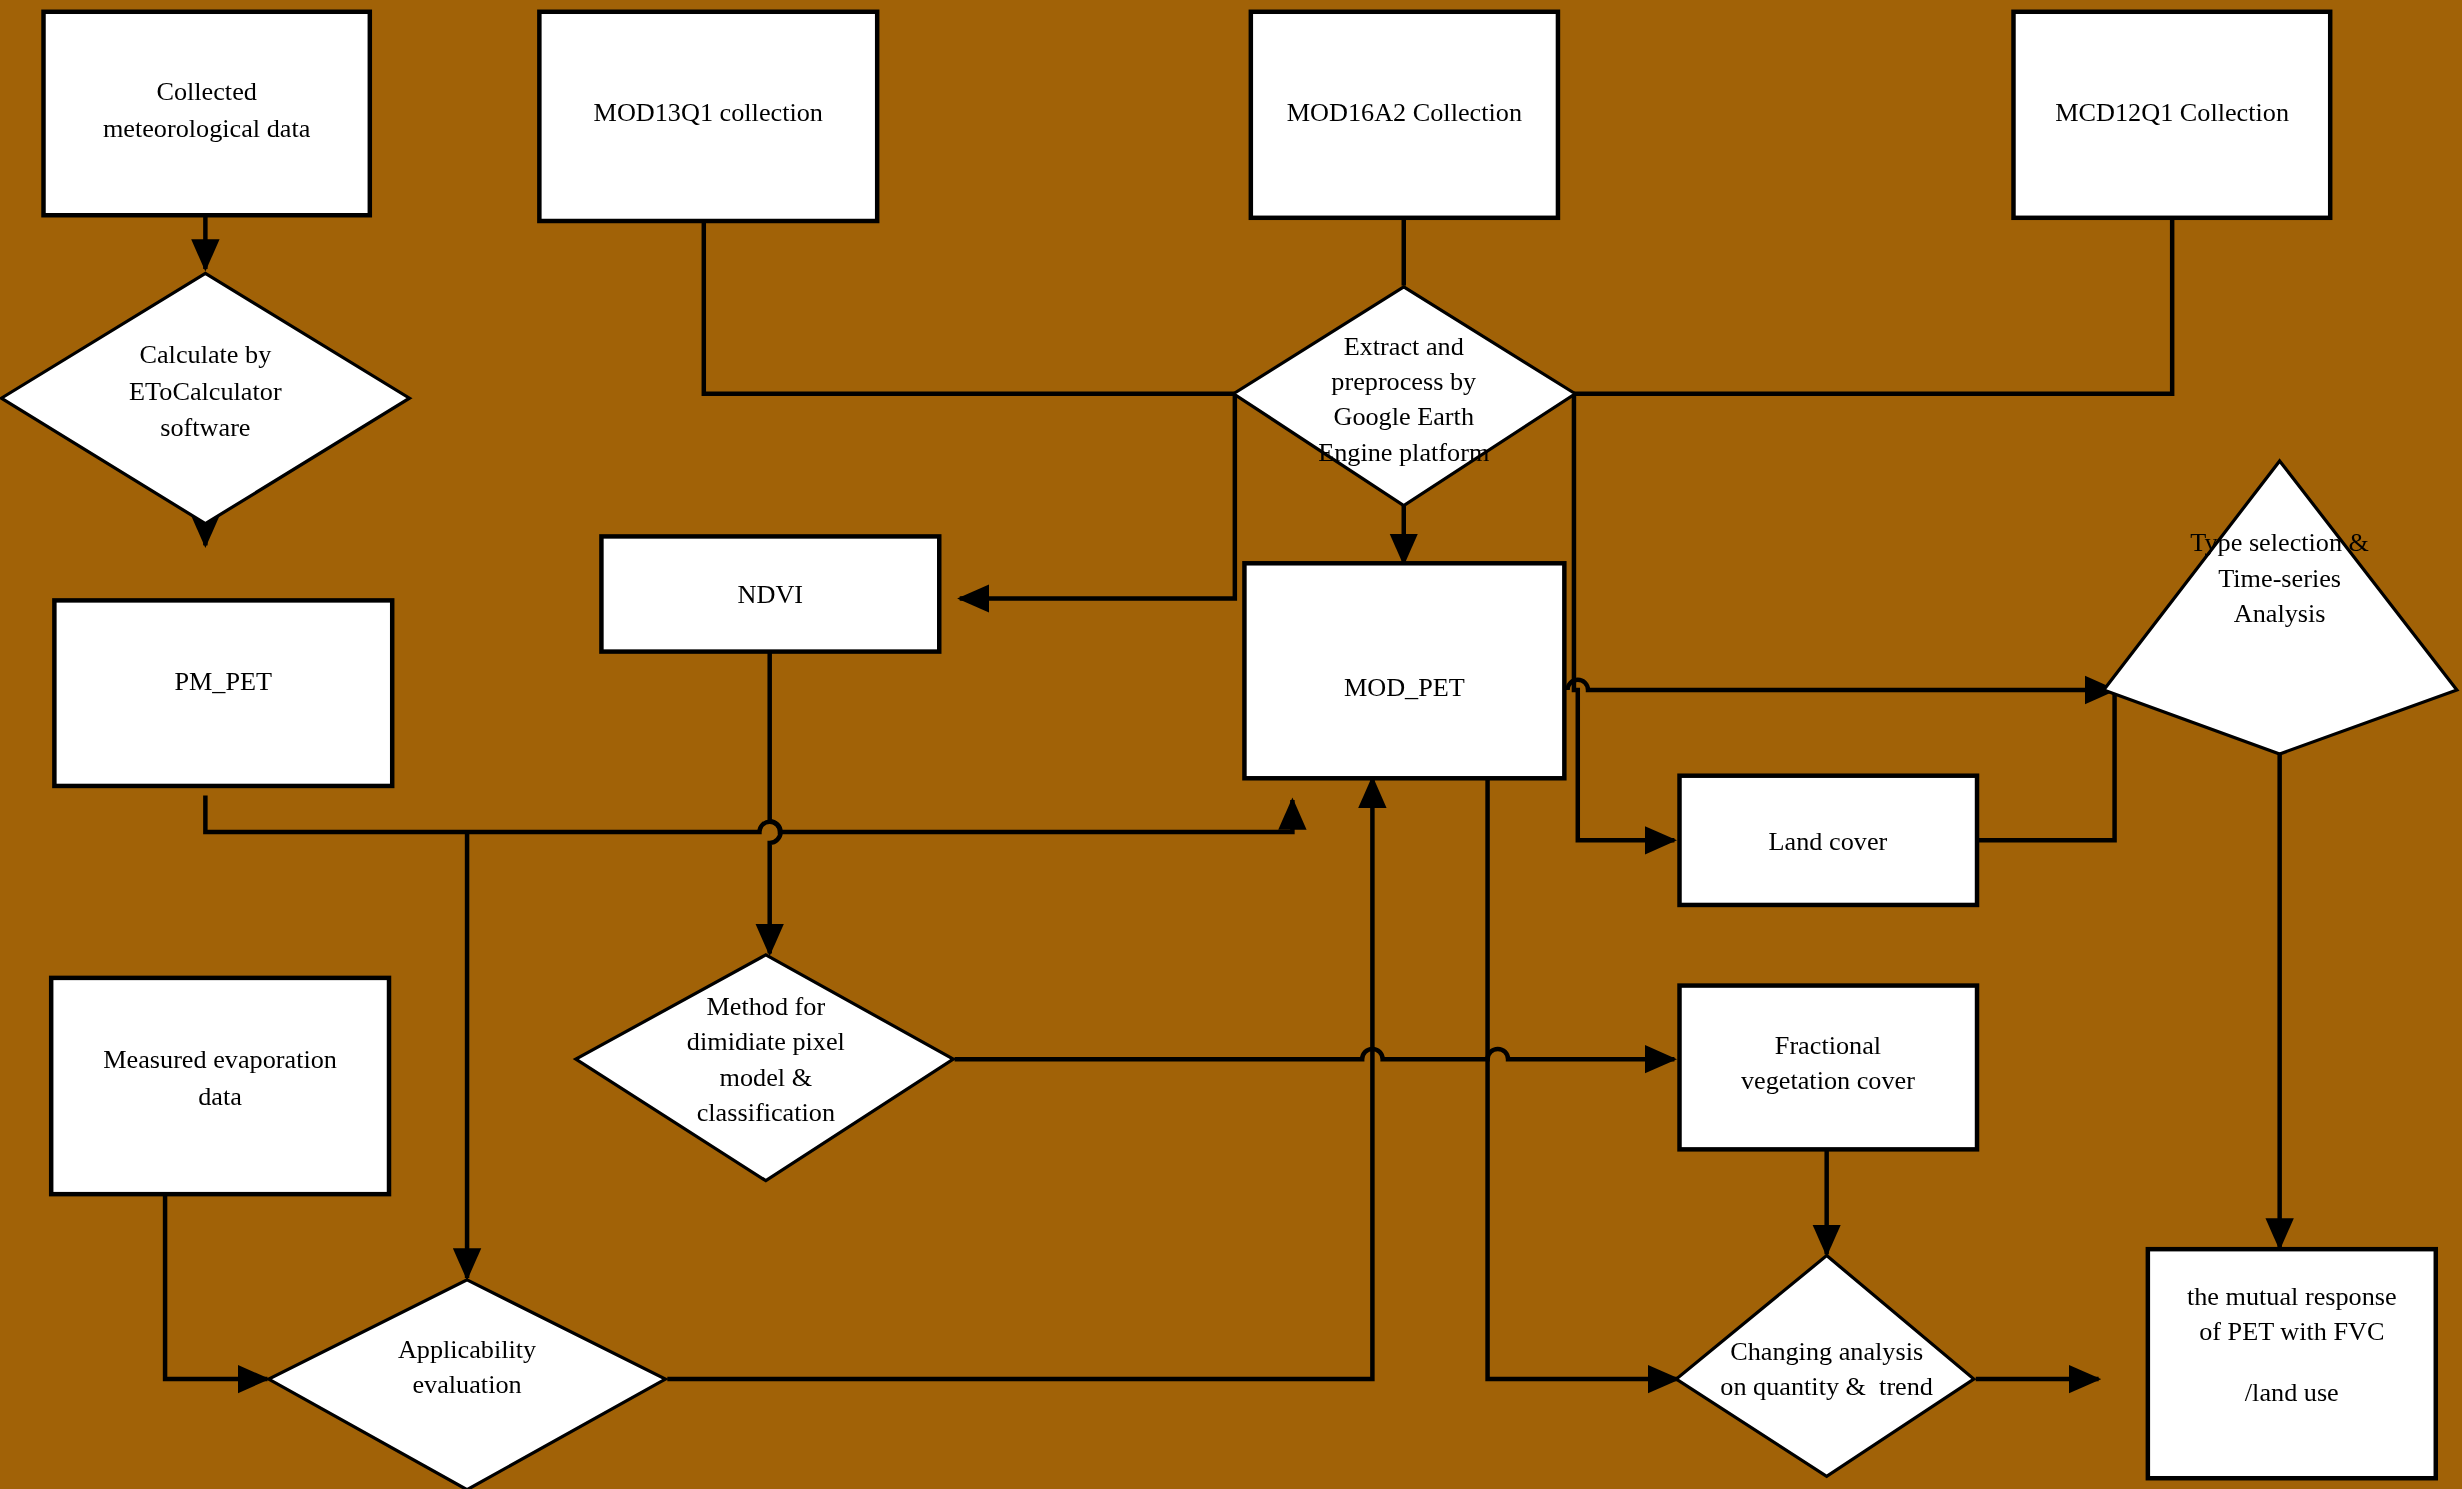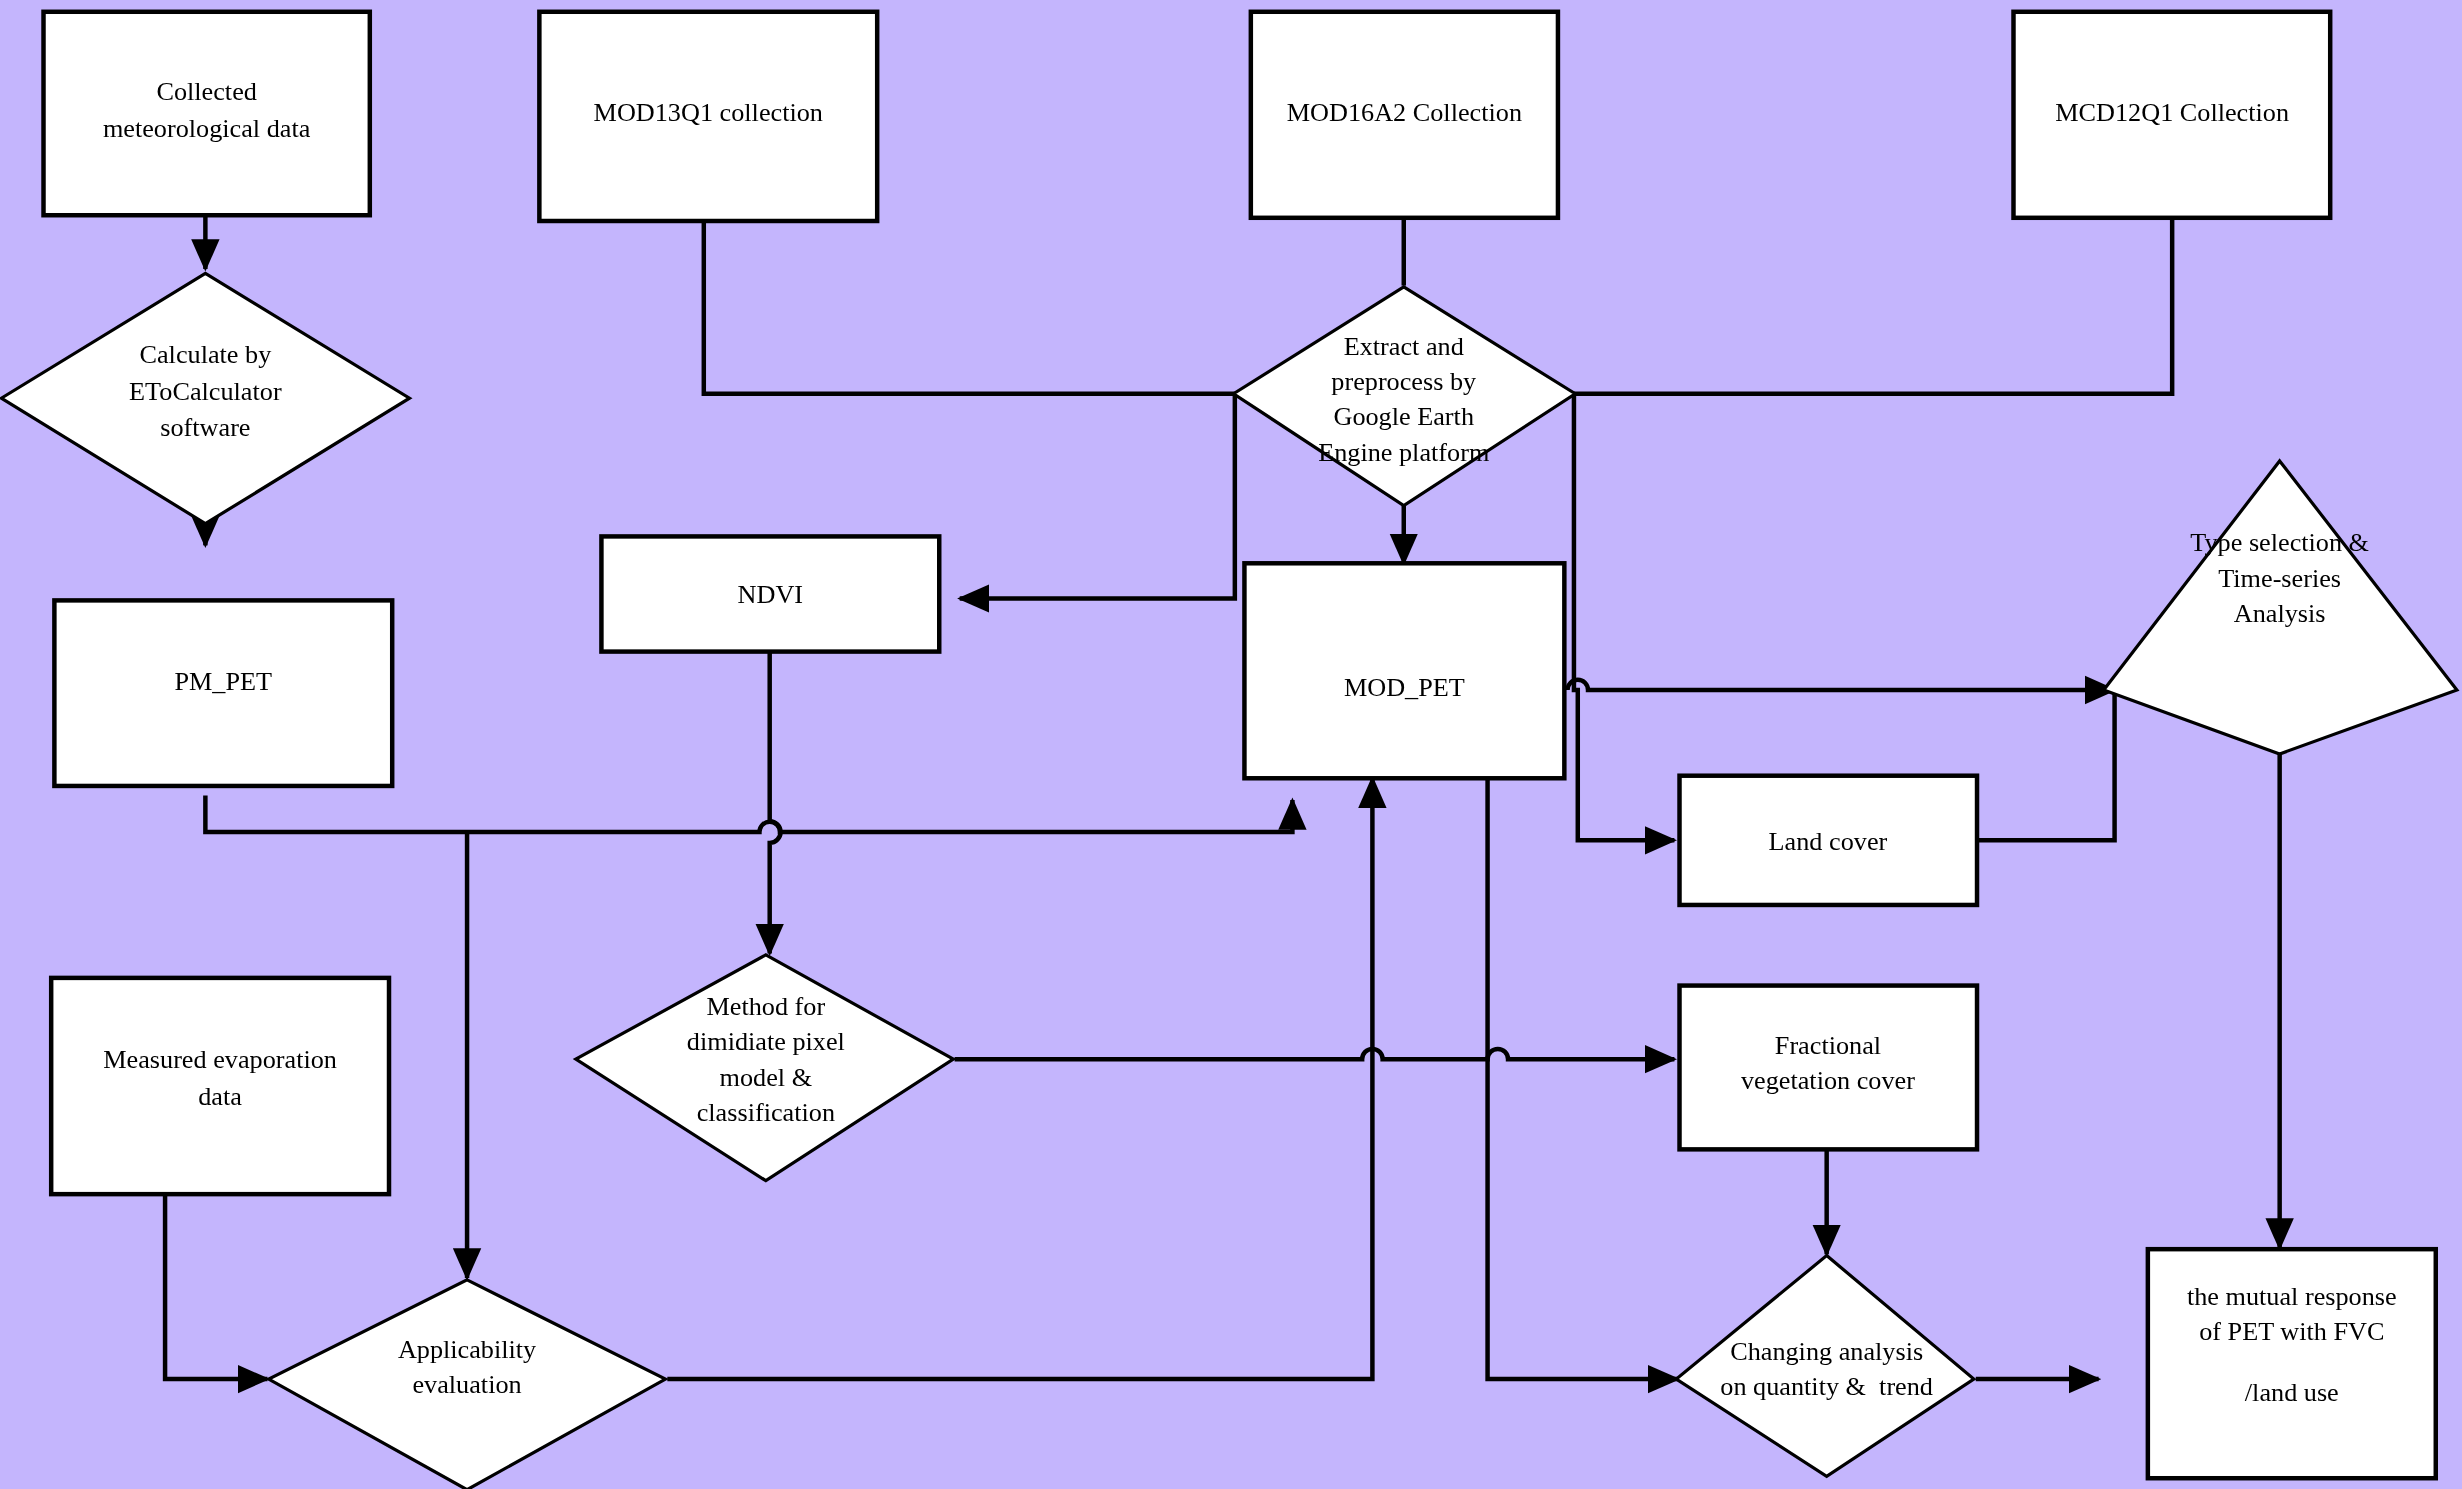--- a/index.html
+++ b/index.html
@@ -4,21 +4,21 @@
 <style>
   html, body {
     margin: 0;
     padding: 0;
     background: #ffffff;
   }
   #stage {
     position: relative;
     width: 2462px;
     height: 1490px;
-    background: #c4b5fd;
+    background: #a16207;
     overflow: hidden;
   }
   svg#flow {
     display: block;
     width: 2462px;
     height: 1490px;
   }
   .node-shape {
     fill: #ffffff;
     stroke: #000000;

